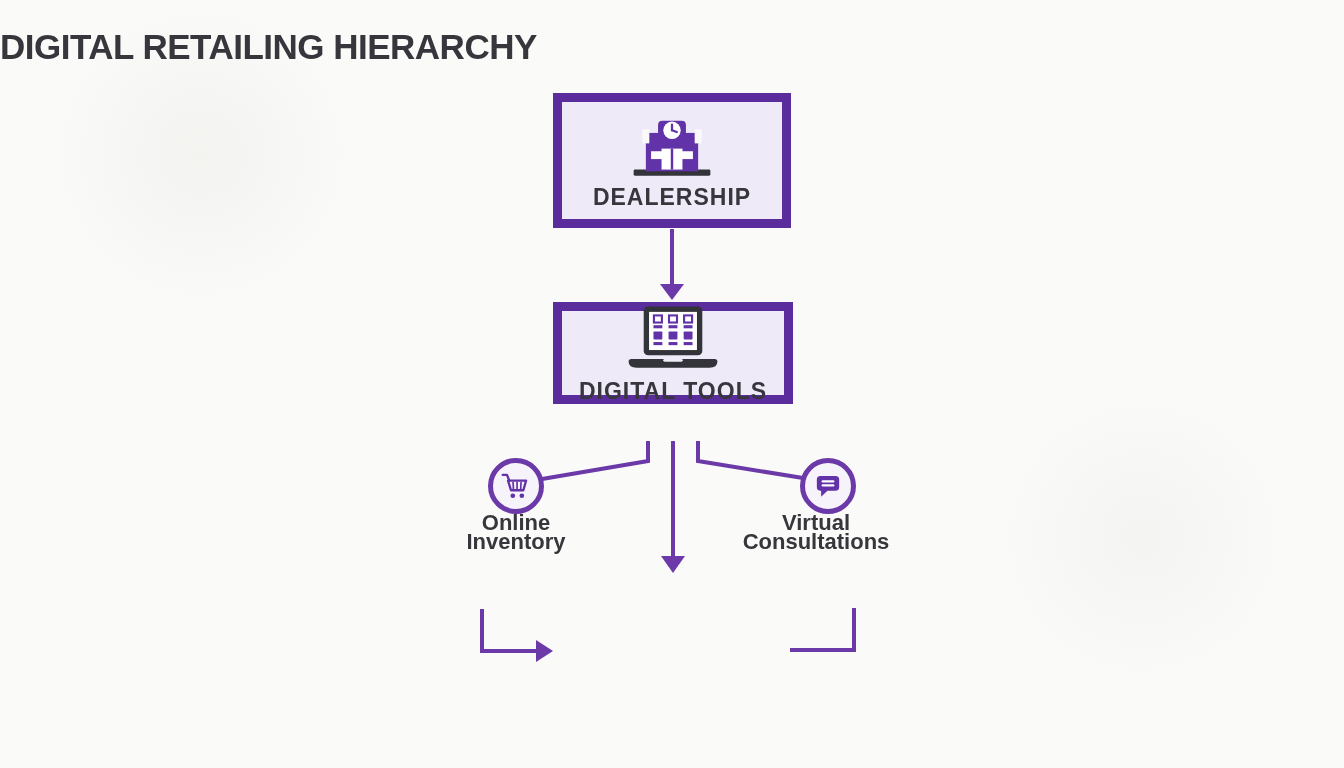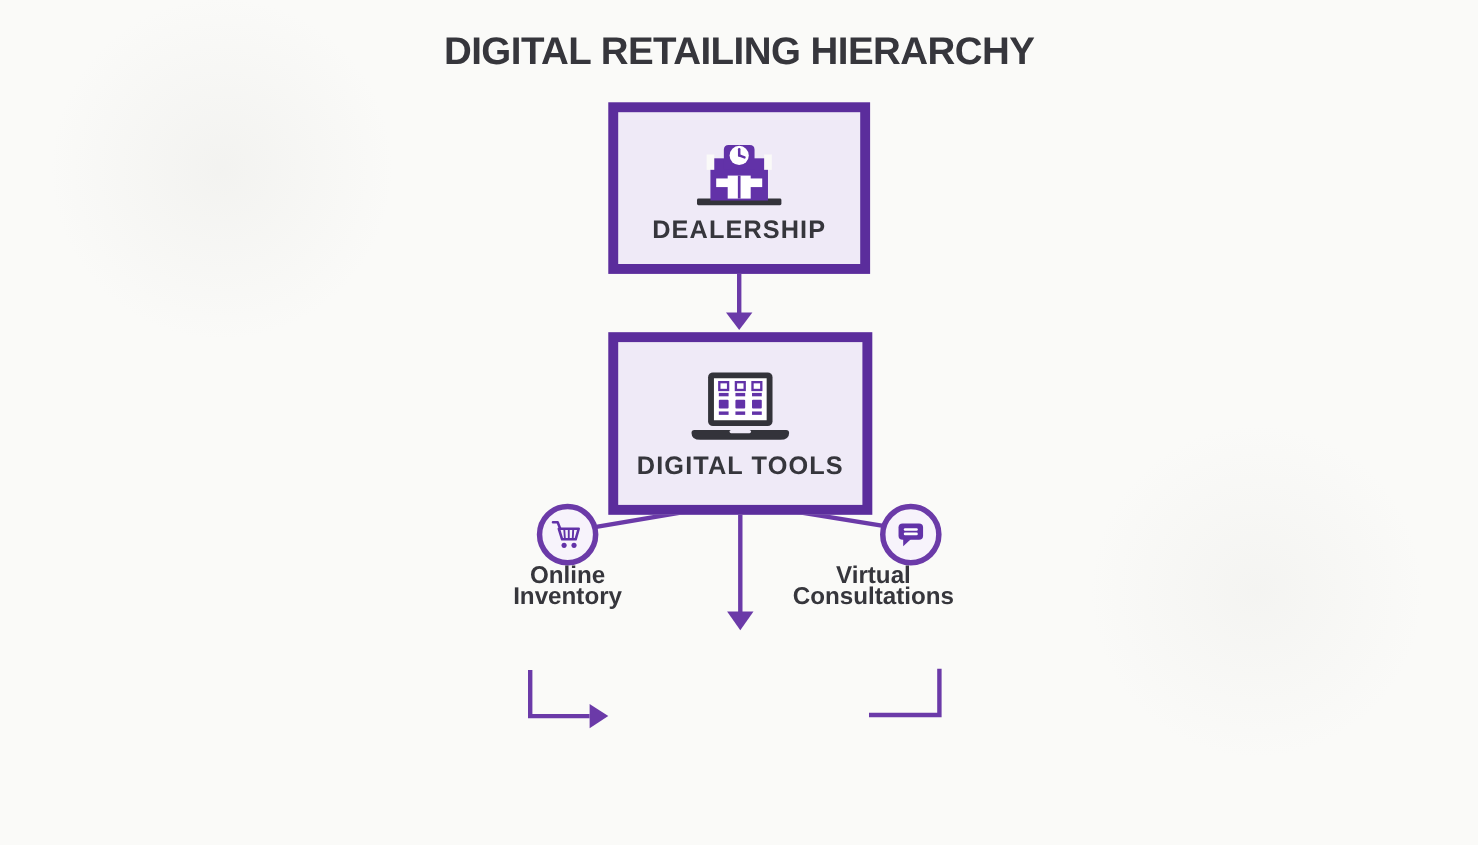--- a/index.html
+++ b/index.html
@@ -23,38 +23,38 @@
     position:relative;
     width:1344px;height:768px;
     background:
       radial-gradient(circle at 15% 20%, rgba(210,210,205,.18), transparent 12%),
       radial-gradient(circle at 85% 70%, rgba(210,210,205,.15), transparent 12%),
       var(--background);
   }
   .title{
     position:absolute;
     top:27px;left:0;right:0;
-    text-align:center;
+    text-align:left;
     font-size:35px;
     font-weight:800;
     letter-spacing:-0.5px;
     color:var(--text-dark);
   }
   .node{
     position:absolute;
     background:var(--box-fill);
     border:9px solid var(--purple-dark);
     display:flex;
     flex-direction:column;
     align-items:center;
     justify-content:center;
     gap:6px;
   }
-  .node-dealership{left:553px;top:93px;width:238px;height:156px;}
-  .node-digital-tools{left:553px;top:302px;width:240px;height:166px;}
+  .node-dealership{left:553px;top:93px;width:238px;height:135px;}
+  .node-digital-tools{left:553px;top:302px;width:240px;height:102px;}
   .node-buyer{left:557px;top:578px;width:232px;height:140px;border-width:10px;}
   .node-label{
     font-size:23px;
     font-weight:800;
     letter-spacing:1px;
     color:var(--text-dark);
     line-height:1;
   }
   .node-icon{line-height:0;}
   .branch-circle{
@@ -70,21 +70,21 @@
   .branch-label{
     position:absolute;
     width:180px;
     text-align:center;
     font-size:22px;
     font-weight:700;
     line-height:19px;
     color:var(--text-dark);
   }
   .label-online{left:426px;top:513px;}
-  .label-virtual{left:704px;top:513px;}
+  .label-virtual{left:726px;top:513px;}
   .overlay{
     position:absolute;
     left:0;top:0;width:1344px;height:768px;
     pointer-events:none;
   }
   .conn{stroke:var(--purple);stroke-width:4;fill:none;}
   .conn-head{fill:var(--purple);stroke:none;}
 </style>
 </head>
 <body>

